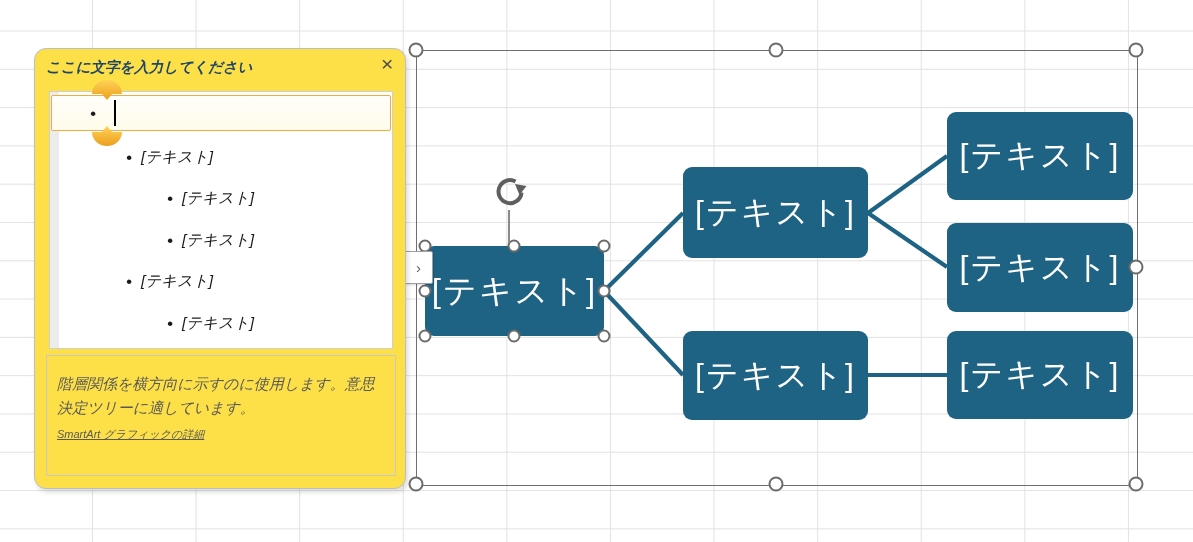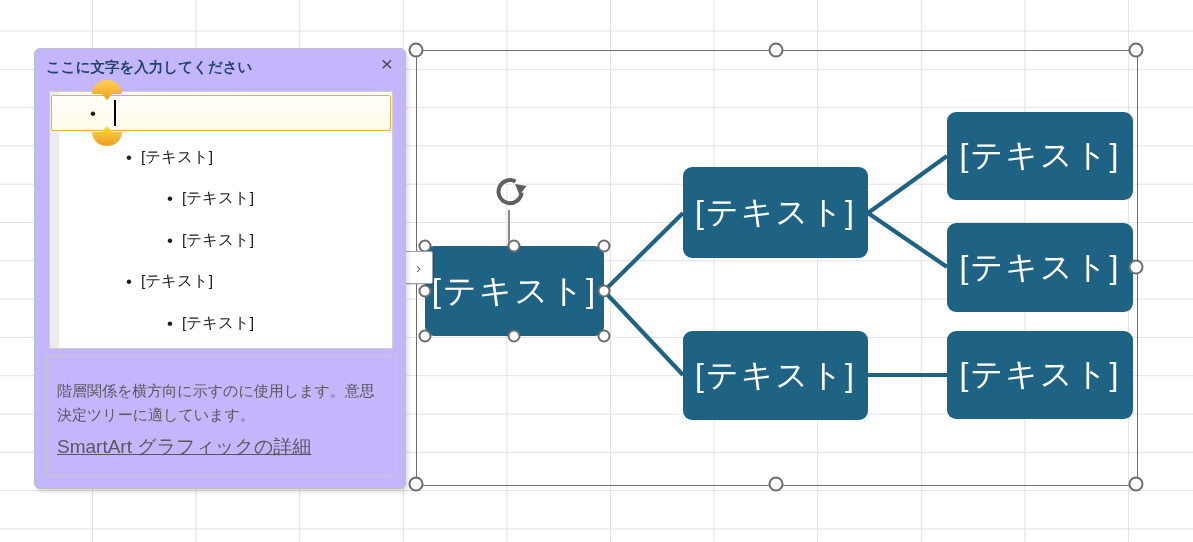--- a/index.html
+++ b/index.html
@@ -30,45 +30,45 @@
   .n-leaf-top{left:947px;top:112px;width:186px;height:88px;}
   .n-leaf-middle{left:947px;top:223px;width:186px;height:89px;}
   .n-leaf-bottom{left:947px;top:331px;width:186px;height:88px;}
   .rotate-stem{position:absolute;left:508px;top:210px;width:2px;height:33px;background:#8a8a8a;}
   .rotate-icon{position:absolute;left:492px;top:174px;}
   .pane-toggle{position:absolute;left:404px;top:251px;width:27px;height:31px;background:#fff;
     border:1px solid #9aa0a6;border-radius:2px;box-shadow:1px 1px 2px rgba(0,0,0,.15);
     display:flex;align-items:center;justify-content:center;color:#5f6368;font-size:15px;}
 
   
-  .text-pane{position:absolute;left:34px;top:48px;width:372px;height:441px;background:#c4b5fd;
-    border:1px solid #b9bfc9;border-radius:6px;box-shadow:2px 3px 5px rgba(0,0,0,.14);
-    box-sizing:border-box;}
+  .text-pane{position:absolute;left:34px;top:48px;width:372px;height:441px;background:#fde047;
+    border:1px solid #b9bfc9;border-radius:12px;box-shadow:2px 3px 5px rgba(0,0,0,.14);
+    box-sizing:border-box;font-style:italic;}
   .pane-title{position:absolute;left:11px;top:9px;font-size:14.5px;font-weight:700;color:#1f4569;}
   .pane-close{position:absolute;right:12px;top:4px;font-size:21px;color:#4a4a4a;cursor:pointer;line-height:1;}
   .list-box{position:absolute;left:14px;top:42px;width:344px;height:258px;border:1px solid #cfcfcf;
     background:#fff;box-sizing:border-box;}
   .gutter{position:absolute;left:0;top:0;bottom:0;width:9px;background:#ececec;}
   .row{position:absolute;left:0;right:0;display:flex;align-items:center;height:20px;
     font-size:15.5px;color:#1a1a1a;}
   .row .bullet{font-size:17px;margin-right:9px;line-height:1;}
   .row-sel{left:1px;right:1px;top:3px;height:36px;border:1.5px solid #f0ad3e;border-radius:2px;
     background:linear-gradient(#fffef9,#fffceb);padding-left:38px;box-sizing:border-box;z-index:2;}
   .caret{display:inline-block;width:2px;height:26px;background:#000;margin-left:9px;}
   .r1{top:55px;padding-left:76px;}
   .r2{top:96px;padding-left:117px;}
   .r3{top:138px;padding-left:117px;}
   .r4{top:179px;padding-left:76px;}
   .r5{top:221px;padding-left:117px;}
   .grips{position:absolute;left:52px;top:29px;z-index:3;}
   .info-box{position:absolute;left:11px;top:306px;width:350px;height:121px;border:1px solid #c9c9c9;
     box-sizing:border-box;padding:8px 10px;}
   .info-title{font-size:15.5px;font-weight:700;color:#262626;}
-  .info-desc{margin-top:15px;font-size:15px;line-height:24px;color:#595959;width:330px;}
-  .info-link{display:inline-block;margin-top:7px;font-size:19px;color:#595959;
+  .info-desc{margin-top:8px;font-size:15px;line-height:24px;color:#595959;width:330px;}
+  .info-link{display:inline-block;margin-top:7px;font-size:11px;color:#595959;
     text-decoration:underline;cursor:pointer;}
 </style>
 </head>
 <body>
 
 <div class="screen">
 
   <div class="grid-layer"></div>
 
   <div class="canvas-frame"></div>

